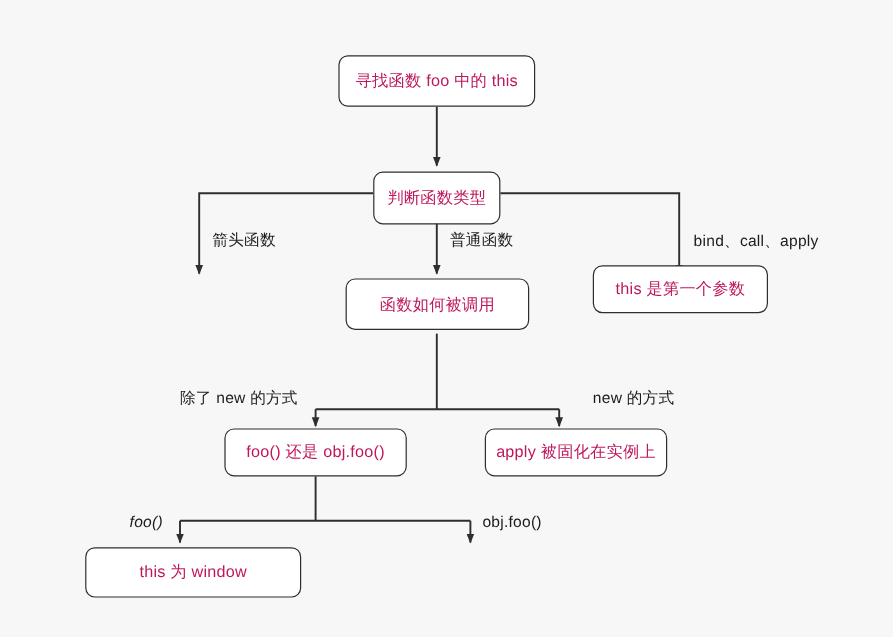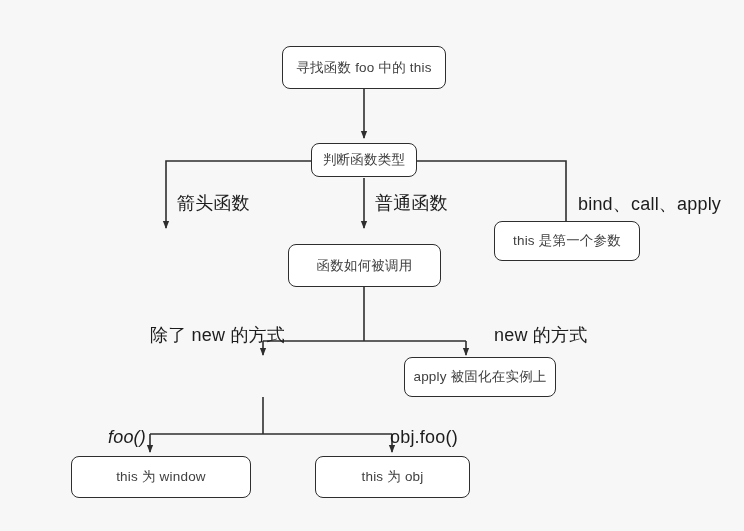--- a/index.html
+++ b/index.html
@@ -29,31 +29,31 @@
   .node {
     position: absolute;
     box-sizing: border-box;
     background: #ffffff;
     border: 1.6px solid #2e2e2e;
     border-radius: 8px;
     display: flex;
     align-items: center;
     justify-content: center;
     text-align: right;
-    color: #404040;
+    color: #be185d;
     font-size: 13.5px;
     line-height: 1.45;
     letter-spacing: 0.2px;
     white-space: pre-line;
     padding: 2px 6px;
   }
   .edge-label {
     position: absolute;
     color: #1c1c1c;
-    font-size: 18px;
+    font-size: 13px;
     letter-spacing: 0.2px;
     white-space: nowrap;
     background: transparent;
   }
 </style>
 </head>
 <body>
 
 <div id="canvas">
 
@@ -81,41 +81,41 @@
 
       <path d="M263,397 L263,434"></path>
       <path d="M150,434 L392,434"></path>
       <path d="M150,434 L150,452" marker-end="url(#arrowhead)"></path>
       <path d="M392,434 L392,452" marker-end="url(#arrowhead)"></path>
     </g>
   </svg>
 
   <div class="node" style="left:282px; top:46px; width:164px; height:43px;">寻找函数 foo 中的 this</div>
 
-  <div class="node" style="left:311px; top:143px; width:106px; height:34px;">判断函数类型</div>
+  <div class="node" style="left:311px; top:143px; width:106px; height:44px;">判断函数类型</div>
 
 
-  <div class="node" style="left:288px; top:232px; width:153px; height:43px;margin-top:12px;">函数如何被调用</div>
+  <div class="node" style="left:288px; top:232px; width:153px; height:43px;">函数如何被调用</div>
 
   <div class="node" style="left:494px; top:221px; width:146px; height:40px;">this 是第一个参数</div>
 
+  <div class="node" style="left:187px; top:357px; width:152px; height:40px;">foo() 还是 obj.foo()</div>
 
   <div class="node" style="left:404px; top:357px; width:152px; height:40px;">apply 被固化在实例上</div>
 
   <div class="node" style="left:71px; top:456px; width:180px; height:42px;">this 为 window</div>
 
-  <div class="node" style="left:315px; top:456px; width:155px; height:42px;">this 为 obj</div>
 
   <div class="edge-label" style="left:177px; top:191px;">箭头函数</div>
 
   <div class="edge-label" style="left:375px; top:191px;">普通函数</div>
 
   <div class="edge-label" style="left:578px; top:192px;">bind、call、apply</div>
 
   <div class="edge-label" style="left:150px; top:323px;">除了 new 的方式</div>
 
   <div class="edge-label" style="left:494px; top:323px;">new 的方式</div>
 
   <div class="edge-label" style="left:108px; top:427px;font-style:italic;">foo()</div>
 
-  <div class="edge-label" style="left:390px; top:427px;">obj.foo()</div>
+  <div class="edge-label" style="left:402px; top:427px;">obj.foo()</div>
 
 </div>
 
 </body></html>

